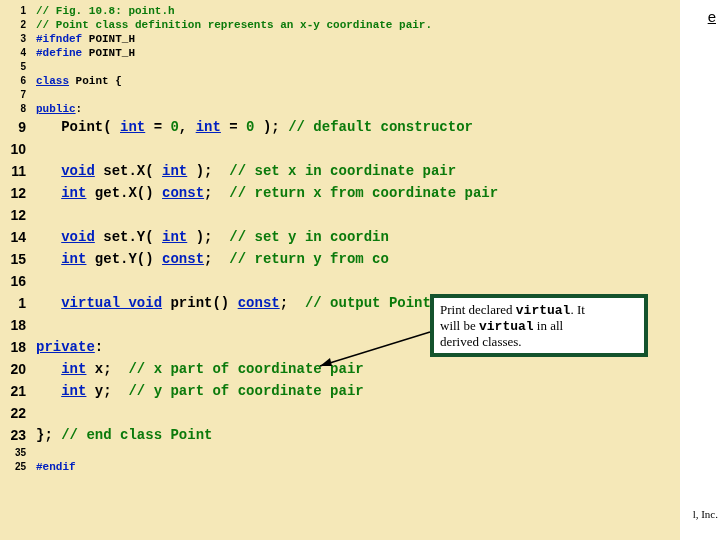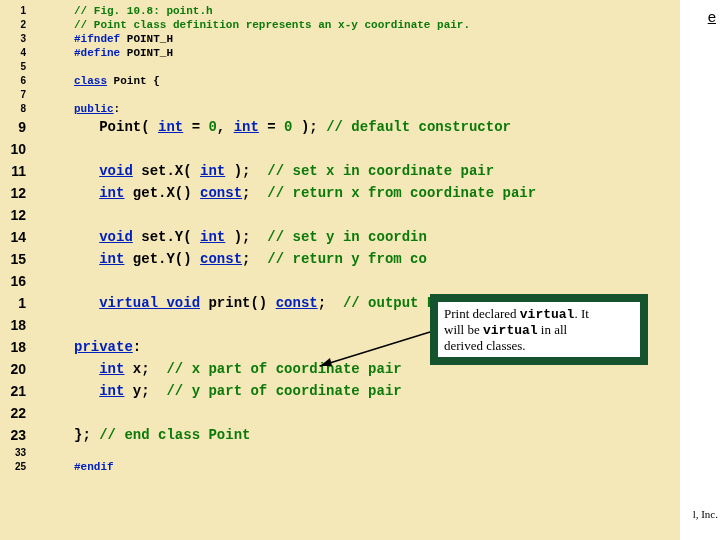--- a/index.html
+++ b/index.html
@@ -34,35 +34,35 @@
     color: #000;
   }
   .gutter .small { font-size: 10px; line-height: 14px; }
   .gutter .big   { font-size: 14px; line-height: 22px; }
   .code {
     flex: 1;
     padding: 4px 4px 2px 8px;
     box-sizing: border-box;
     white-space: pre;
   }
-  .code div { color: #000; margin-left: 38px; }
+  .code div { color: #000; }
   .code .small { font-size: 11px; line-height: 14px; font-weight: bold; }
   .code .big   { font-size: 14px; line-height: 22px; font-weight: bold; }
   .c-comment { color: #0b7a0b; }
   .c-keyword { color: #0020c0; text-decoration: underline; }
   .c-pre     { color: #0020c0; }
   .c-num     { color: #0b7a0b; }
   .c-ident   { color: #000; }
   .callout {
     position: absolute;
     left: 430px;
     top: 294px;
     width: 218px;
     background: #fff;
-    border: 8px solid #14532d;
+    border: 4px solid #14532d;
     padding: 4px 6px;
     font-family: "Times New Roman", serif;
     font-size: 13px;
     line-height: 15px;
     color: #000;
     box-sizing: border-box;
     font-weight: normal;
   }
   .callout .kw { font-family: "Courier New", monospace; font-weight: bold; }
   .arrow {
@@ -121,21 +121,21 @@
       <div class="big">14</div>
       <div class="big">15</div>
       <div class="big">16</div>
       <div class="big">1</div>
       <div class="big">18</div>
       <div class="big">18</div>
       <div class="big">20</div>
       <div class="big">21</div>
       <div class="big">22</div>
       <div class="big">23</div>
-      <div class="small">33</div>
+      <div class="small">35</div>
       <div class="small">25</div>
     </div>
   <div class="code" id="code"><div class="small"><span class="c-comment">// Fig. 10.8: point.h</span></div><div class="small"><span class="c-comment">// Point class definition represents an x-y coordinate pair.</span></div><div class="small"><span class="c-pre">#ifndef </span><span class="c-ident">POINT_H</span></div><div class="small"><span class="c-pre">#define </span><span class="c-ident">POINT_H</span></div><div class="small"><span> </span></div><div class="small"><span class="c-keyword">class</span><span> Point {</span></div><div class="small"><span> </span></div><div class="small"><span class="c-keyword">public</span><span>:</span></div><div class="big"><span>   Point( </span><span class="c-keyword">int</span><span> = </span><span class="c-num">0</span><span>, </span><span class="c-keyword">int</span><span> = </span><span class="c-num">0</span><span> ); </span><span class="c-comment">// default constructor</span></div><div class="big"><span> </span></div><div class="big"><span>   </span><span class="c-keyword">void</span><span> set.X( </span><span class="c-keyword">int</span><span> );  </span><span class="c-comment">// set x in coordinate pair</span></div><div class="big"><span>   </span><span class="c-keyword">int</span><span> get.X() </span><span class="c-keyword">const</span><span>;  </span><span class="c-comment">// return x from coordinate pair</span></div><div class="big"><span> </span></div><div class="big"><span>   </span><span class="c-keyword">void</span><span> set.Y( </span><span class="c-keyword">int</span><span> );  </span><span class="c-comment">// set y in coordin</span></div><div class="big"><span>   </span><span class="c-keyword">int</span><span> get.Y() </span><span class="c-keyword">const</span><span>;  </span><span class="c-comment">// return y from co</span></div><div class="big"><span> </span></div><div class="big"><span>   </span><span class="c-keyword">virtual void</span><span> print() </span><span class="c-keyword">const</span><span>;  </span><span class="c-comment">// output Point object</span></div><div class="big"><span> </span></div><div class="big"><span class="c-keyword">private</span><span>:</span></div><div class="big"><span>   </span><span class="c-keyword">int</span><span> x;  </span><span class="c-comment">// x part of coordinate pair</span></div><div class="big"><span>   </span><span class="c-keyword">int</span><span> y;  </span><span class="c-comment">// y part of coordinate pair</span></div><div class="big"><span> </span></div><div class="big"><span>}; </span><span class="c-comment">// end class Point</span></div><div class="small"><span> </span></div><div class="small"><span class="c-pre">#endif</span></div></div>
 </div>
 
 <div class="callout">
   <span>Print declared </span><span class="kw">virtual</span><span>. It</span><br>
   <span>will be </span><span class="kw">virtual</span><span> in all</span><br>
   <span>derived classes.</span>
 </div>

